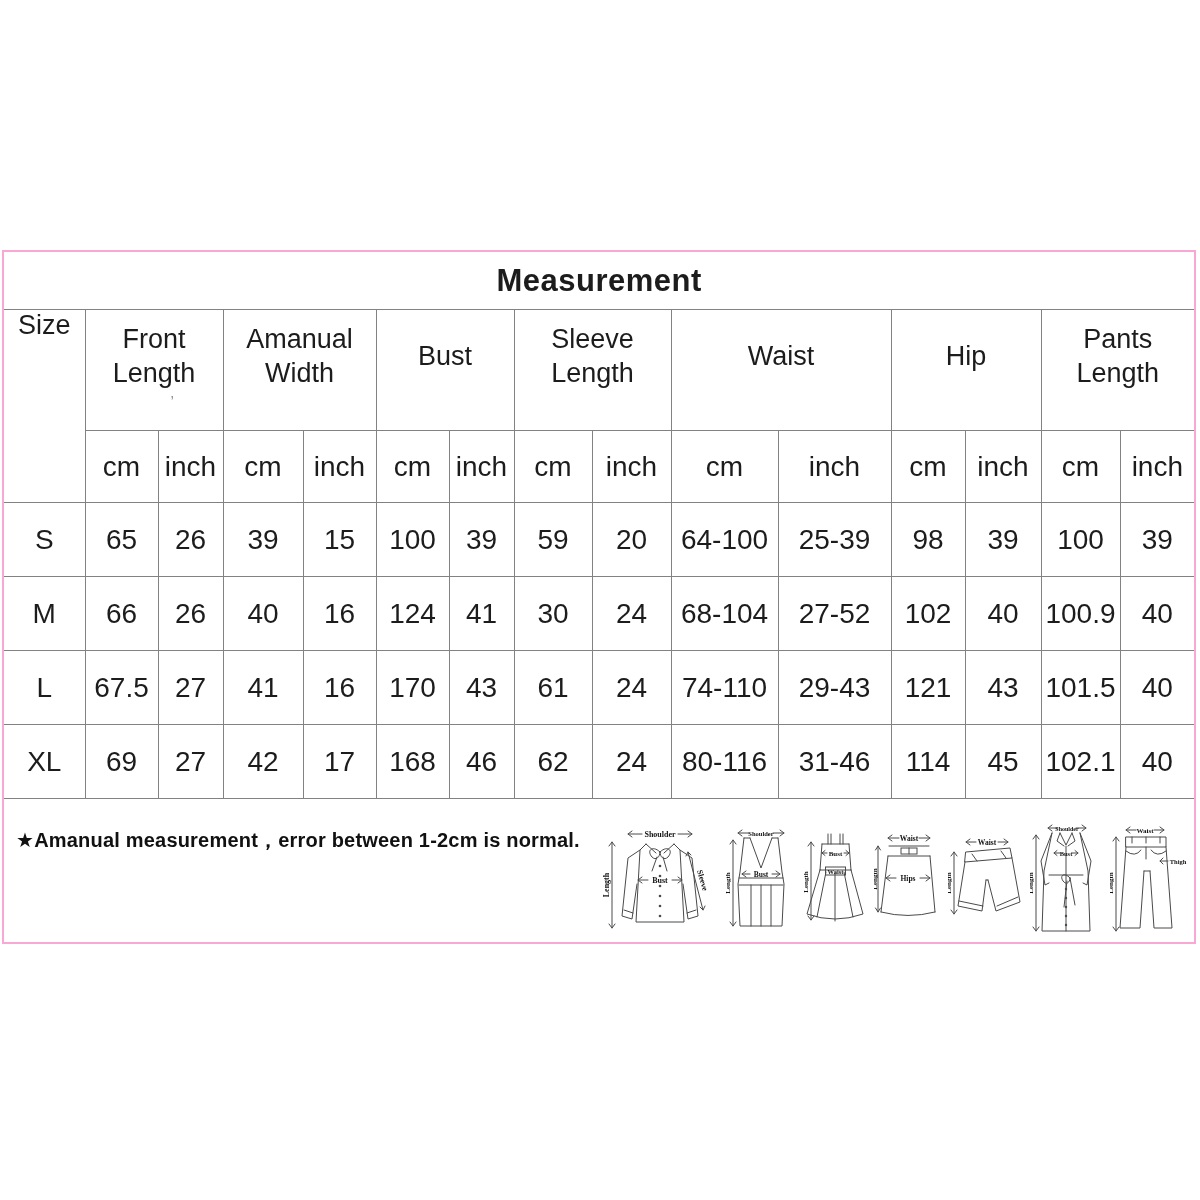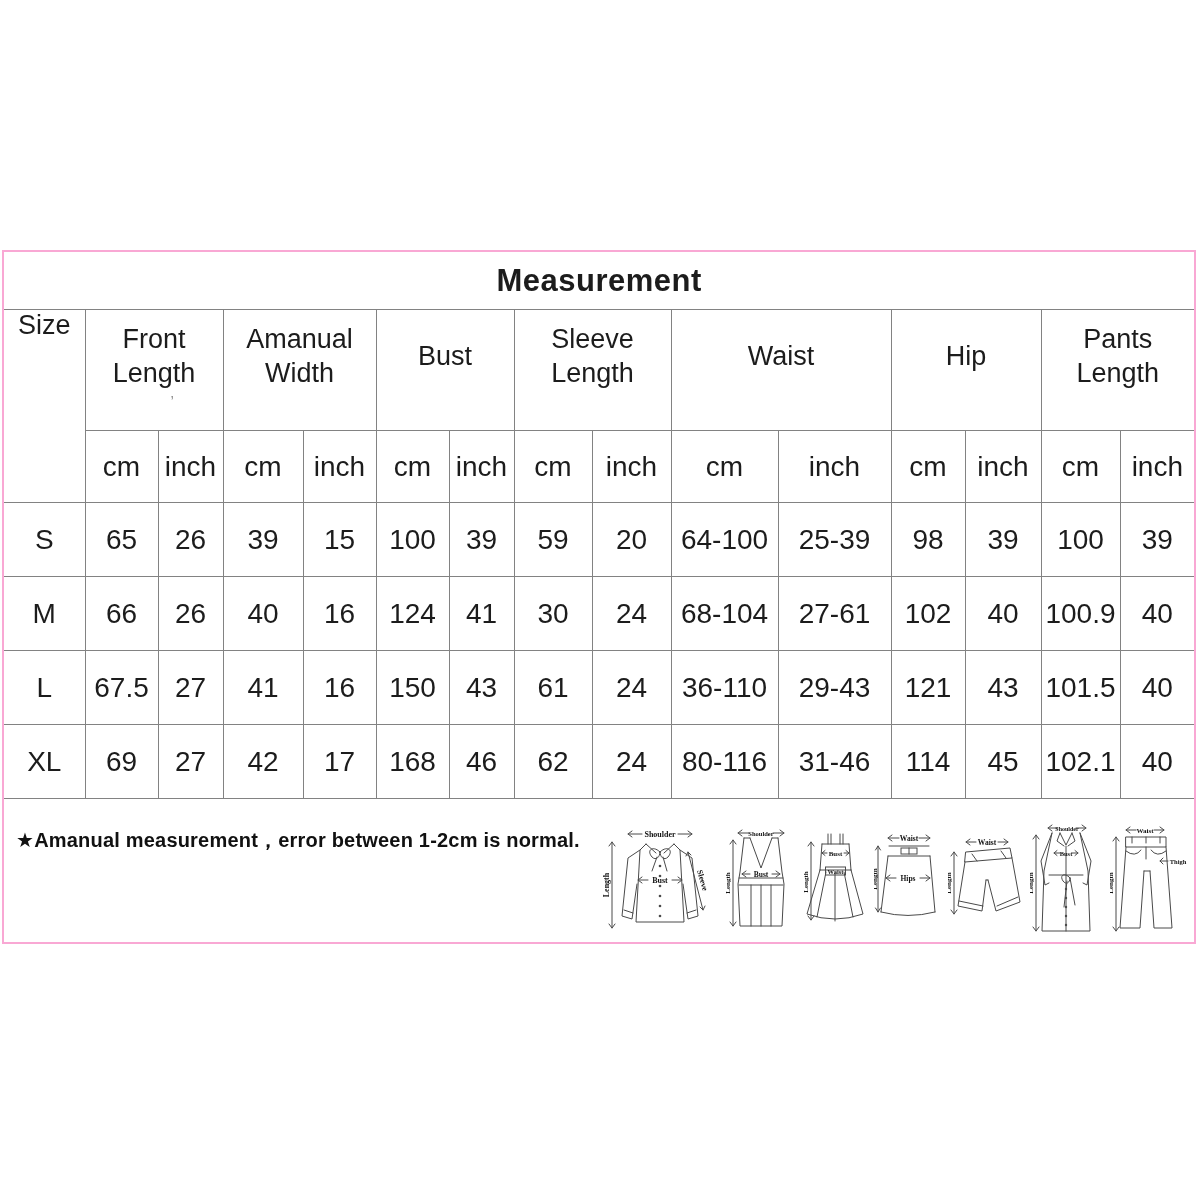--- a/index.html
+++ b/index.html
@@ -134,38 +134,38 @@
     <td>M</td>
     <td>66</td>
     <td>26</td>
     <td>40</td>
     <td>16</td>
     <td>124</td>
     <td>41</td>
     <td>30</td>
     <td>24</td>
     <td>68-104</td>
-    <td>27-61</td>
+    <td>27-52</td>
     <td>102</td>
     <td>40</td>
     <td>100.9</td>
     <td>40</td>
   </tr>
 
   <tr class="data-row">
     <td>L</td>
     <td>67.5</td>
     <td>27</td>
     <td>41</td>
     <td>16</td>
-    <td>150</td>
+    <td>170</td>
     <td>43</td>
     <td>61</td>
     <td>24</td>
-    <td>36-110</td>
+    <td>74-110</td>
     <td>29-43</td>
     <td>121</td>
     <td>43</td>
     <td>101.5</td>
     <td>40</td>
   </tr>
 
   <tr class="data-row">
     <td>XL</td>
     <td>69</td>

